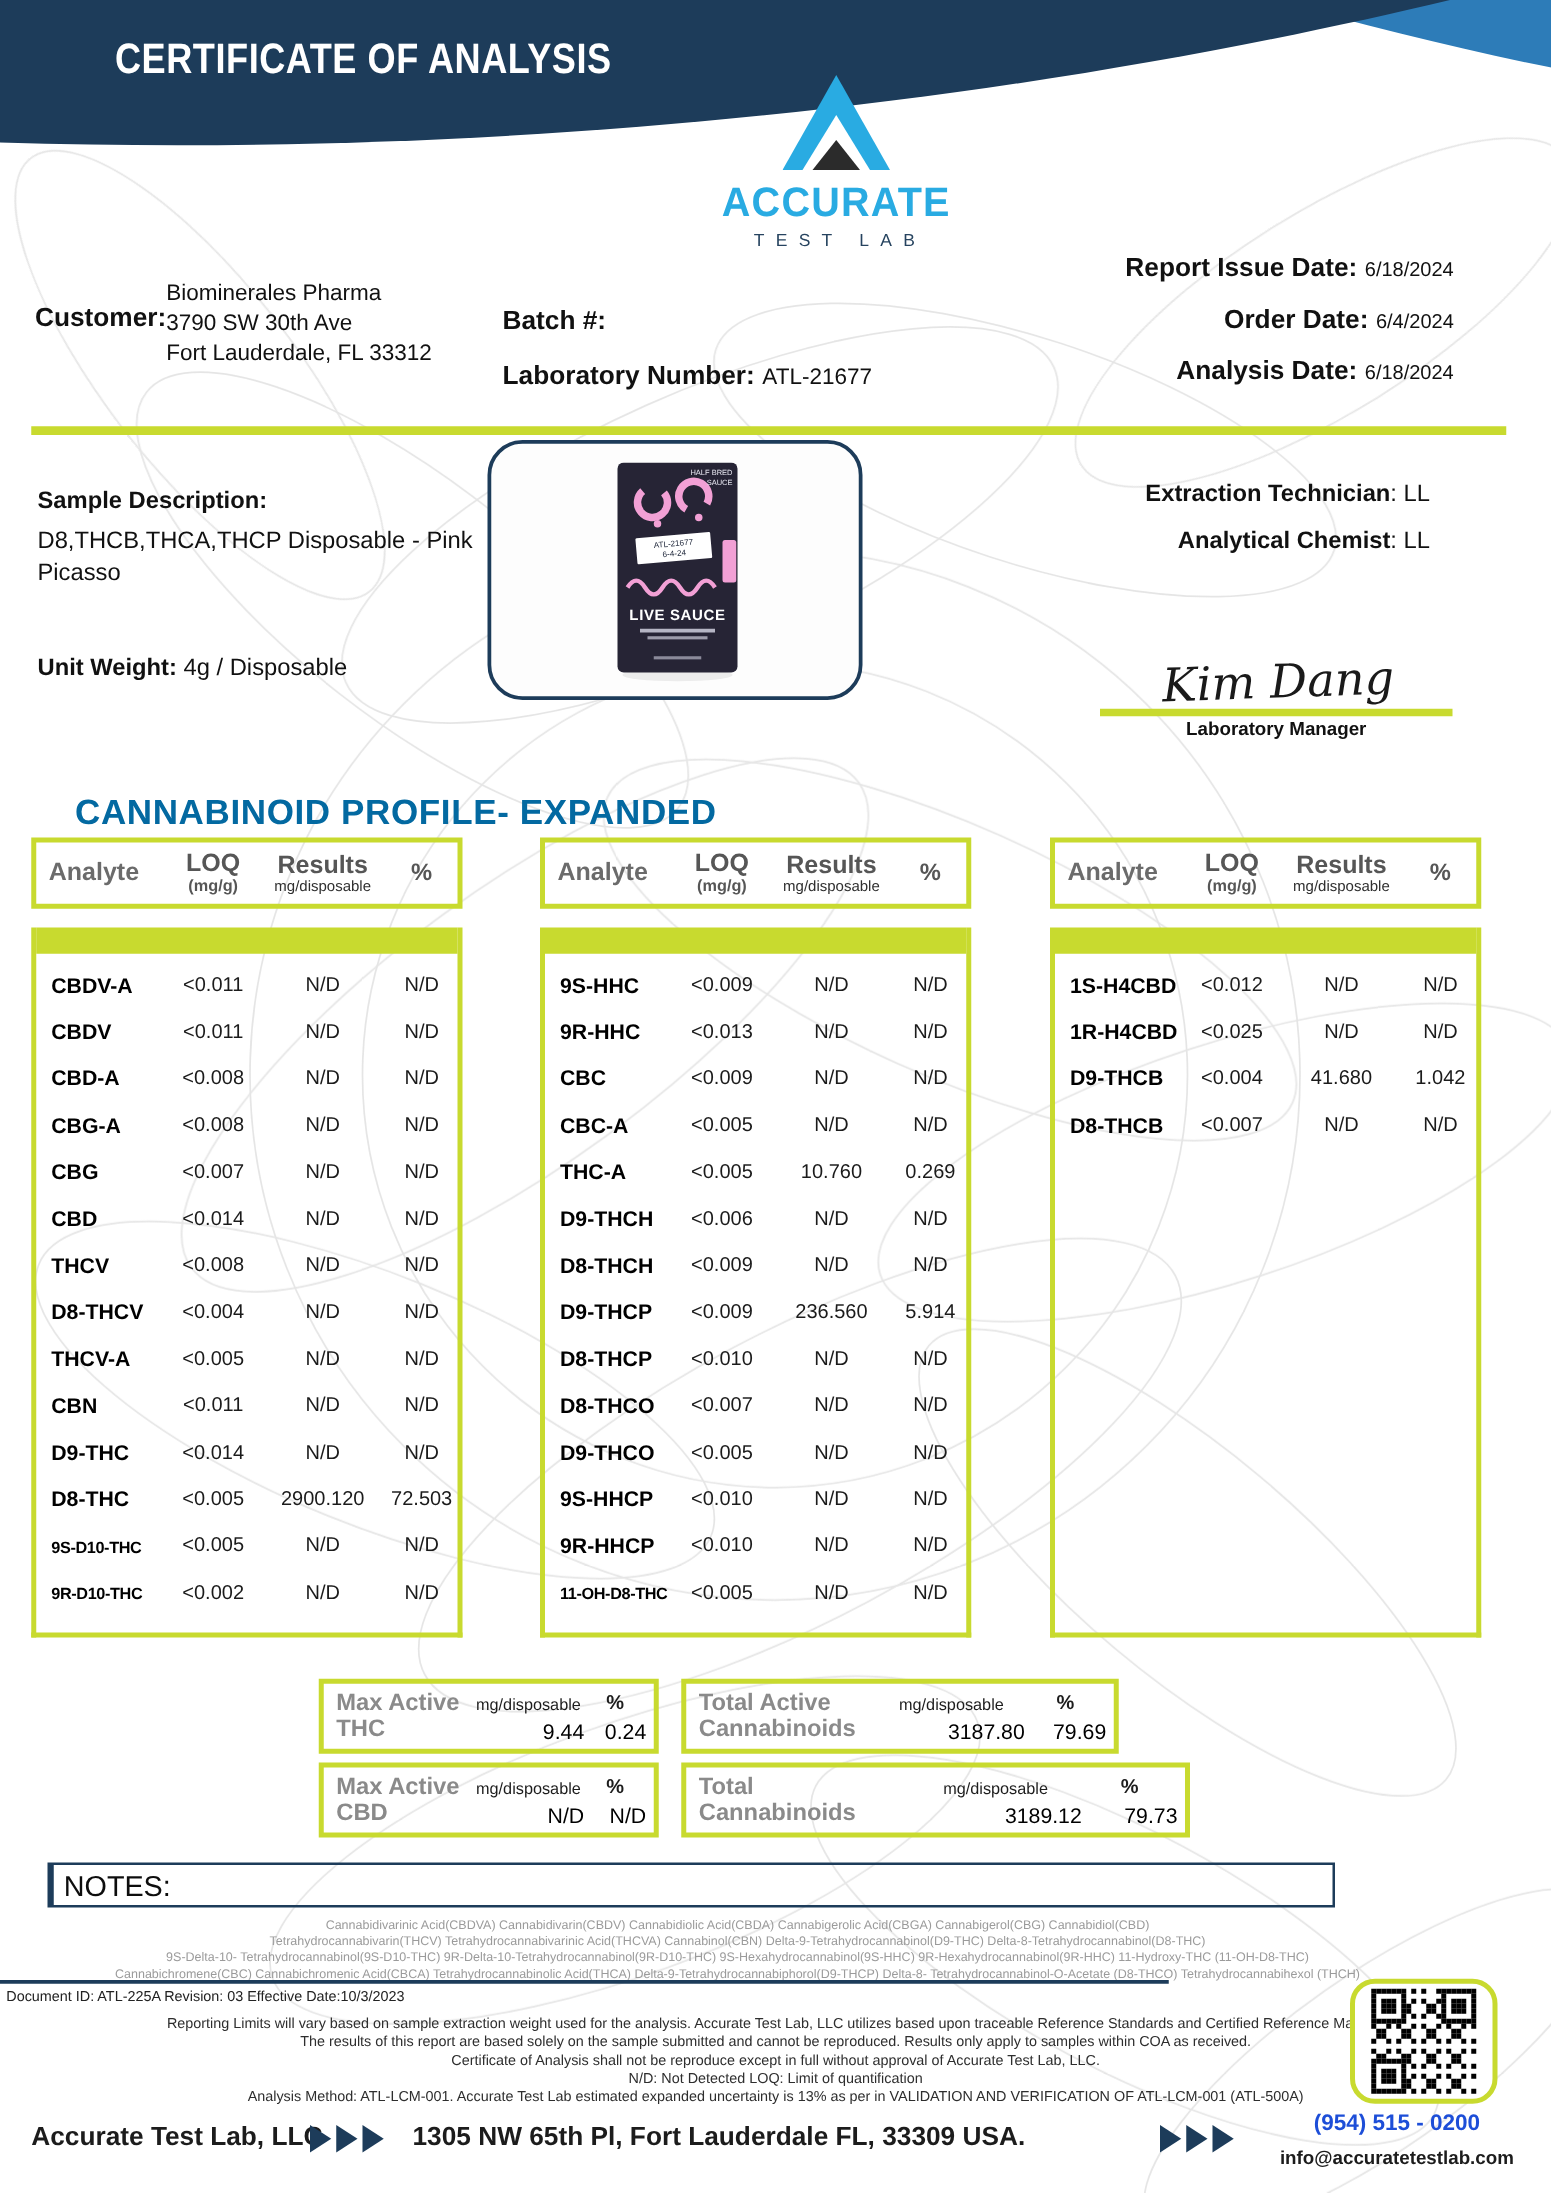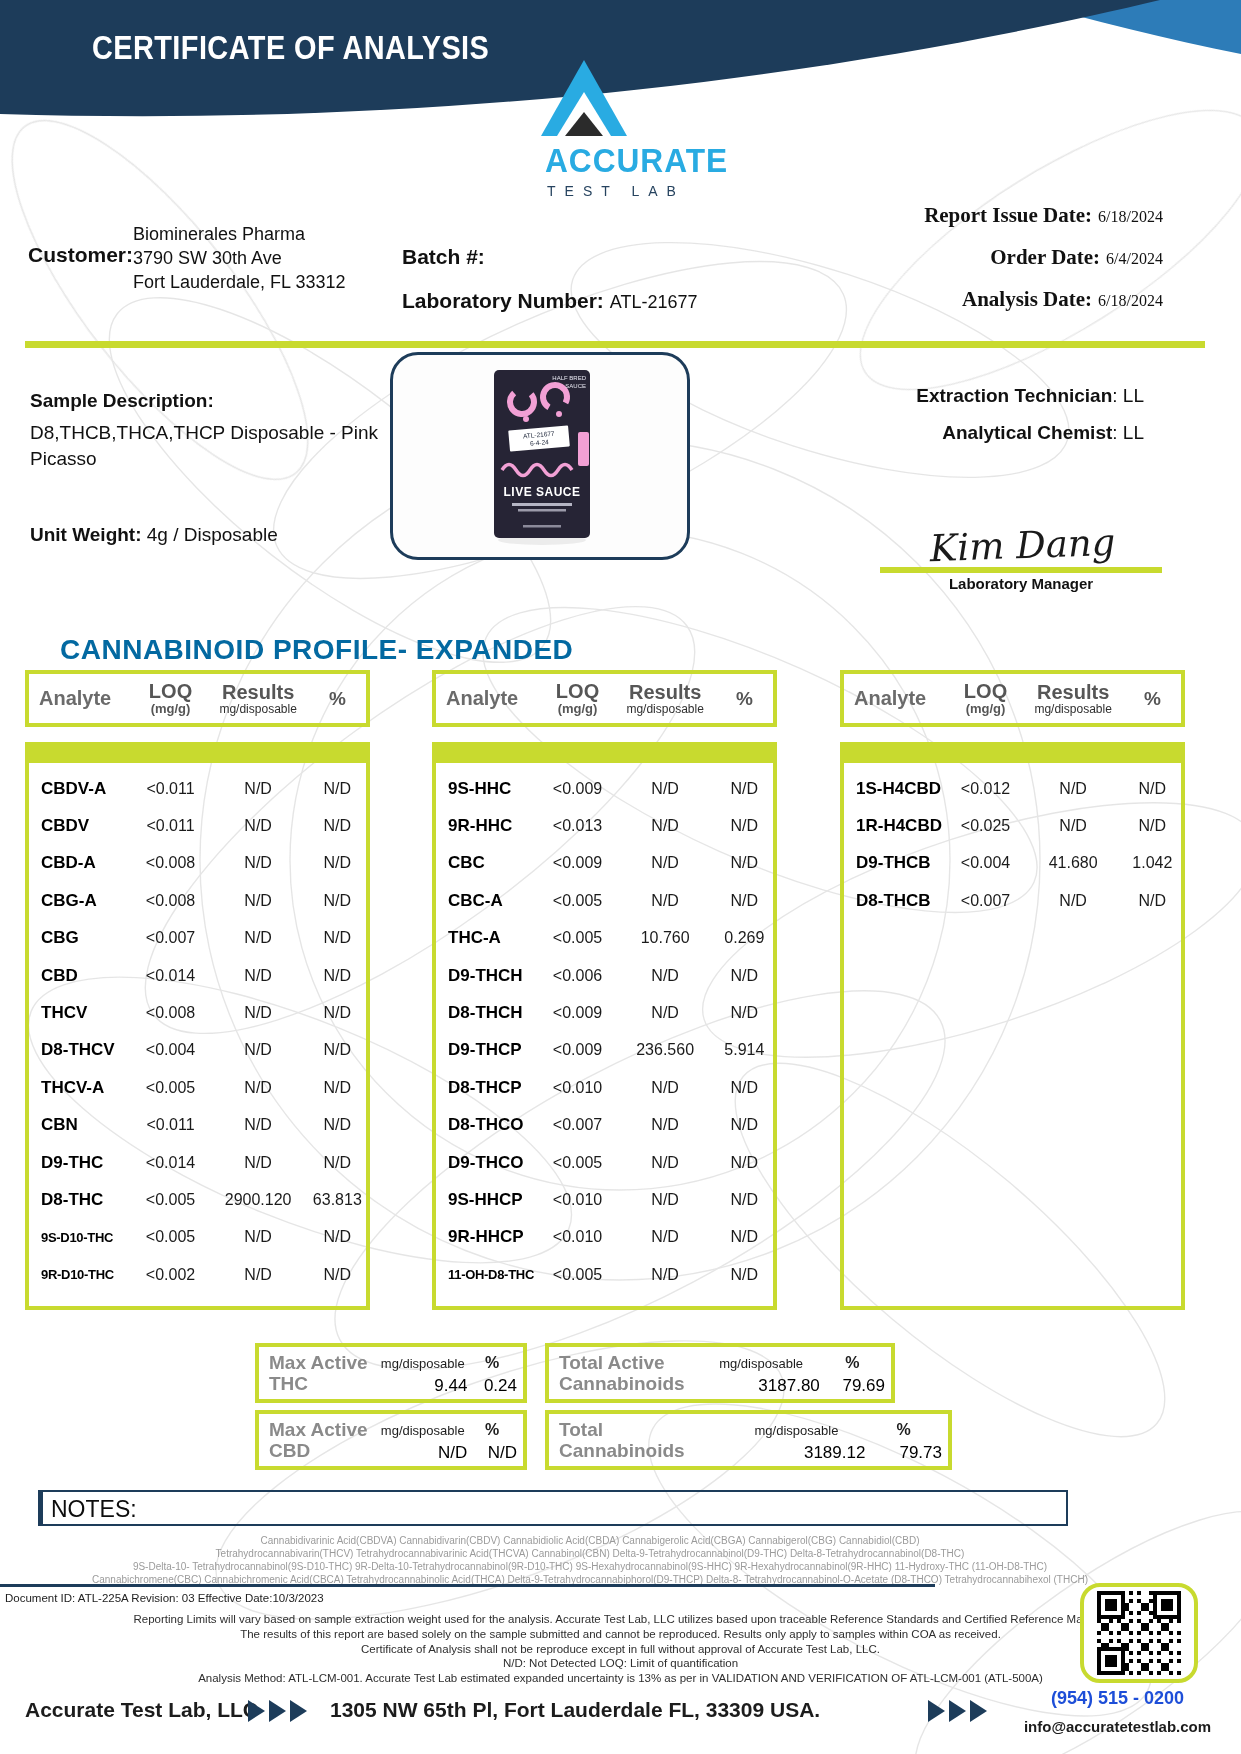--- a/index.html
+++ b/index.html
@@ -13,31 +13,31 @@
         font-family:"Liberation Sans",sans-serif;color:#111;}
   .bgpattern{position:absolute;left:0;top:0;z-index:0;}
   .content{position:absolute;left:0;top:0;width:100%;height:100%;z-index:1;}
 
   
   .bandsvg{position:absolute;left:0;top:0;}
   .coa-title{position:absolute;left:92px;top:28px;color:#fff;font-size:34px;font-weight:bold;
              transform:scaleX(.85);transform-origin:left center;letter-spacing:.5px;white-space:nowrap;}
 
   
-  .logo{position:absolute;left:541px;top:60px;width:200px;}
+  .logo{position:absolute;left:569px;top:60px;width:200px;text-align:center;}
   .logo .brand{color:var(--cyan);font-size:33px;font-weight:bold;letter-spacing:1px;margin-top:2px;
                transform:scaleX(.96);transform-origin:center;}
   .logo .sub{color:#26435f;font-size:14px;letter-spacing:9px;margin-top:3px;font-weight:500;padding-left:6px;}
   .customer-label{position:absolute;left:28px;top:243px;font-size:21px;font-weight:bold;}
   .customer-lines{position:absolute;left:133px;top:222px;font-size:18px;line-height:24px;}
   .batch-label{position:absolute;left:402px;top:245px;font-size:21px;font-weight:bold;}
   .labnum{position:absolute;left:402px;top:289px;font-size:21px;font-weight:bold;white-space:nowrap;}
   .labnum .val{font-weight:normal;font-size:18px;margin-left:6px;}
   .dates{position:absolute;right:78px;top:203px;text-align:right;}
-  .dates .row{margin-bottom:17px;white-space:nowrap;font-family:Liberation Serif, serif;}
+  .dates .row{margin-bottom:17px;white-space:nowrap;}
   .dates .dlabel{font-size:21px;font-weight:bold;}
   .dates .dval{font-size:16px;margin-left:6px;}
 
   .limerule{position:absolute;left:25px;top:341px;width:1180px;height:7px;background:var(--lime);}
 
   
   .sampdesc-label{position:absolute;left:30px;top:390px;font-size:19px;font-weight:bold;}
   .sampdesc{position:absolute;left:30px;top:420px;width:380px;font-size:19px;line-height:26px;}
   .unitweight{position:absolute;left:30px;top:524px;font-size:19px;white-space:nowrap;}
   .unitweight .uwl{font-weight:bold;}
@@ -302,21 +302,21 @@
             <div class="trow">
               <span class="tcell c0">D9-THC</span>
               <span class="tcell c1">&lt;0.014</span>
               <span class="tcell c2">N/D</span>
               <span class="tcell c3">N/D</span>
             </div>
             <div class="trow">
               <span class="tcell c0">D8-THC</span>
               <span class="tcell c1">&lt;0.005</span>
               <span class="tcell c2">2900.120</span>
-              <span class="tcell c3">63.813</span>
+              <span class="tcell c3">72.503</span>
             </div>
             <div class="trow">
               <span class="tcell c0 tight">9S-D10-THC</span>
               <span class="tcell c1">&lt;0.005</span>
               <span class="tcell c2">N/D</span>
               <span class="tcell c3">N/D</span>
             </div>
             <div class="trow">
               <span class="tcell c0 tight">9R-D10-THC</span>
               <span class="tcell c1">&lt;0.002</span>

